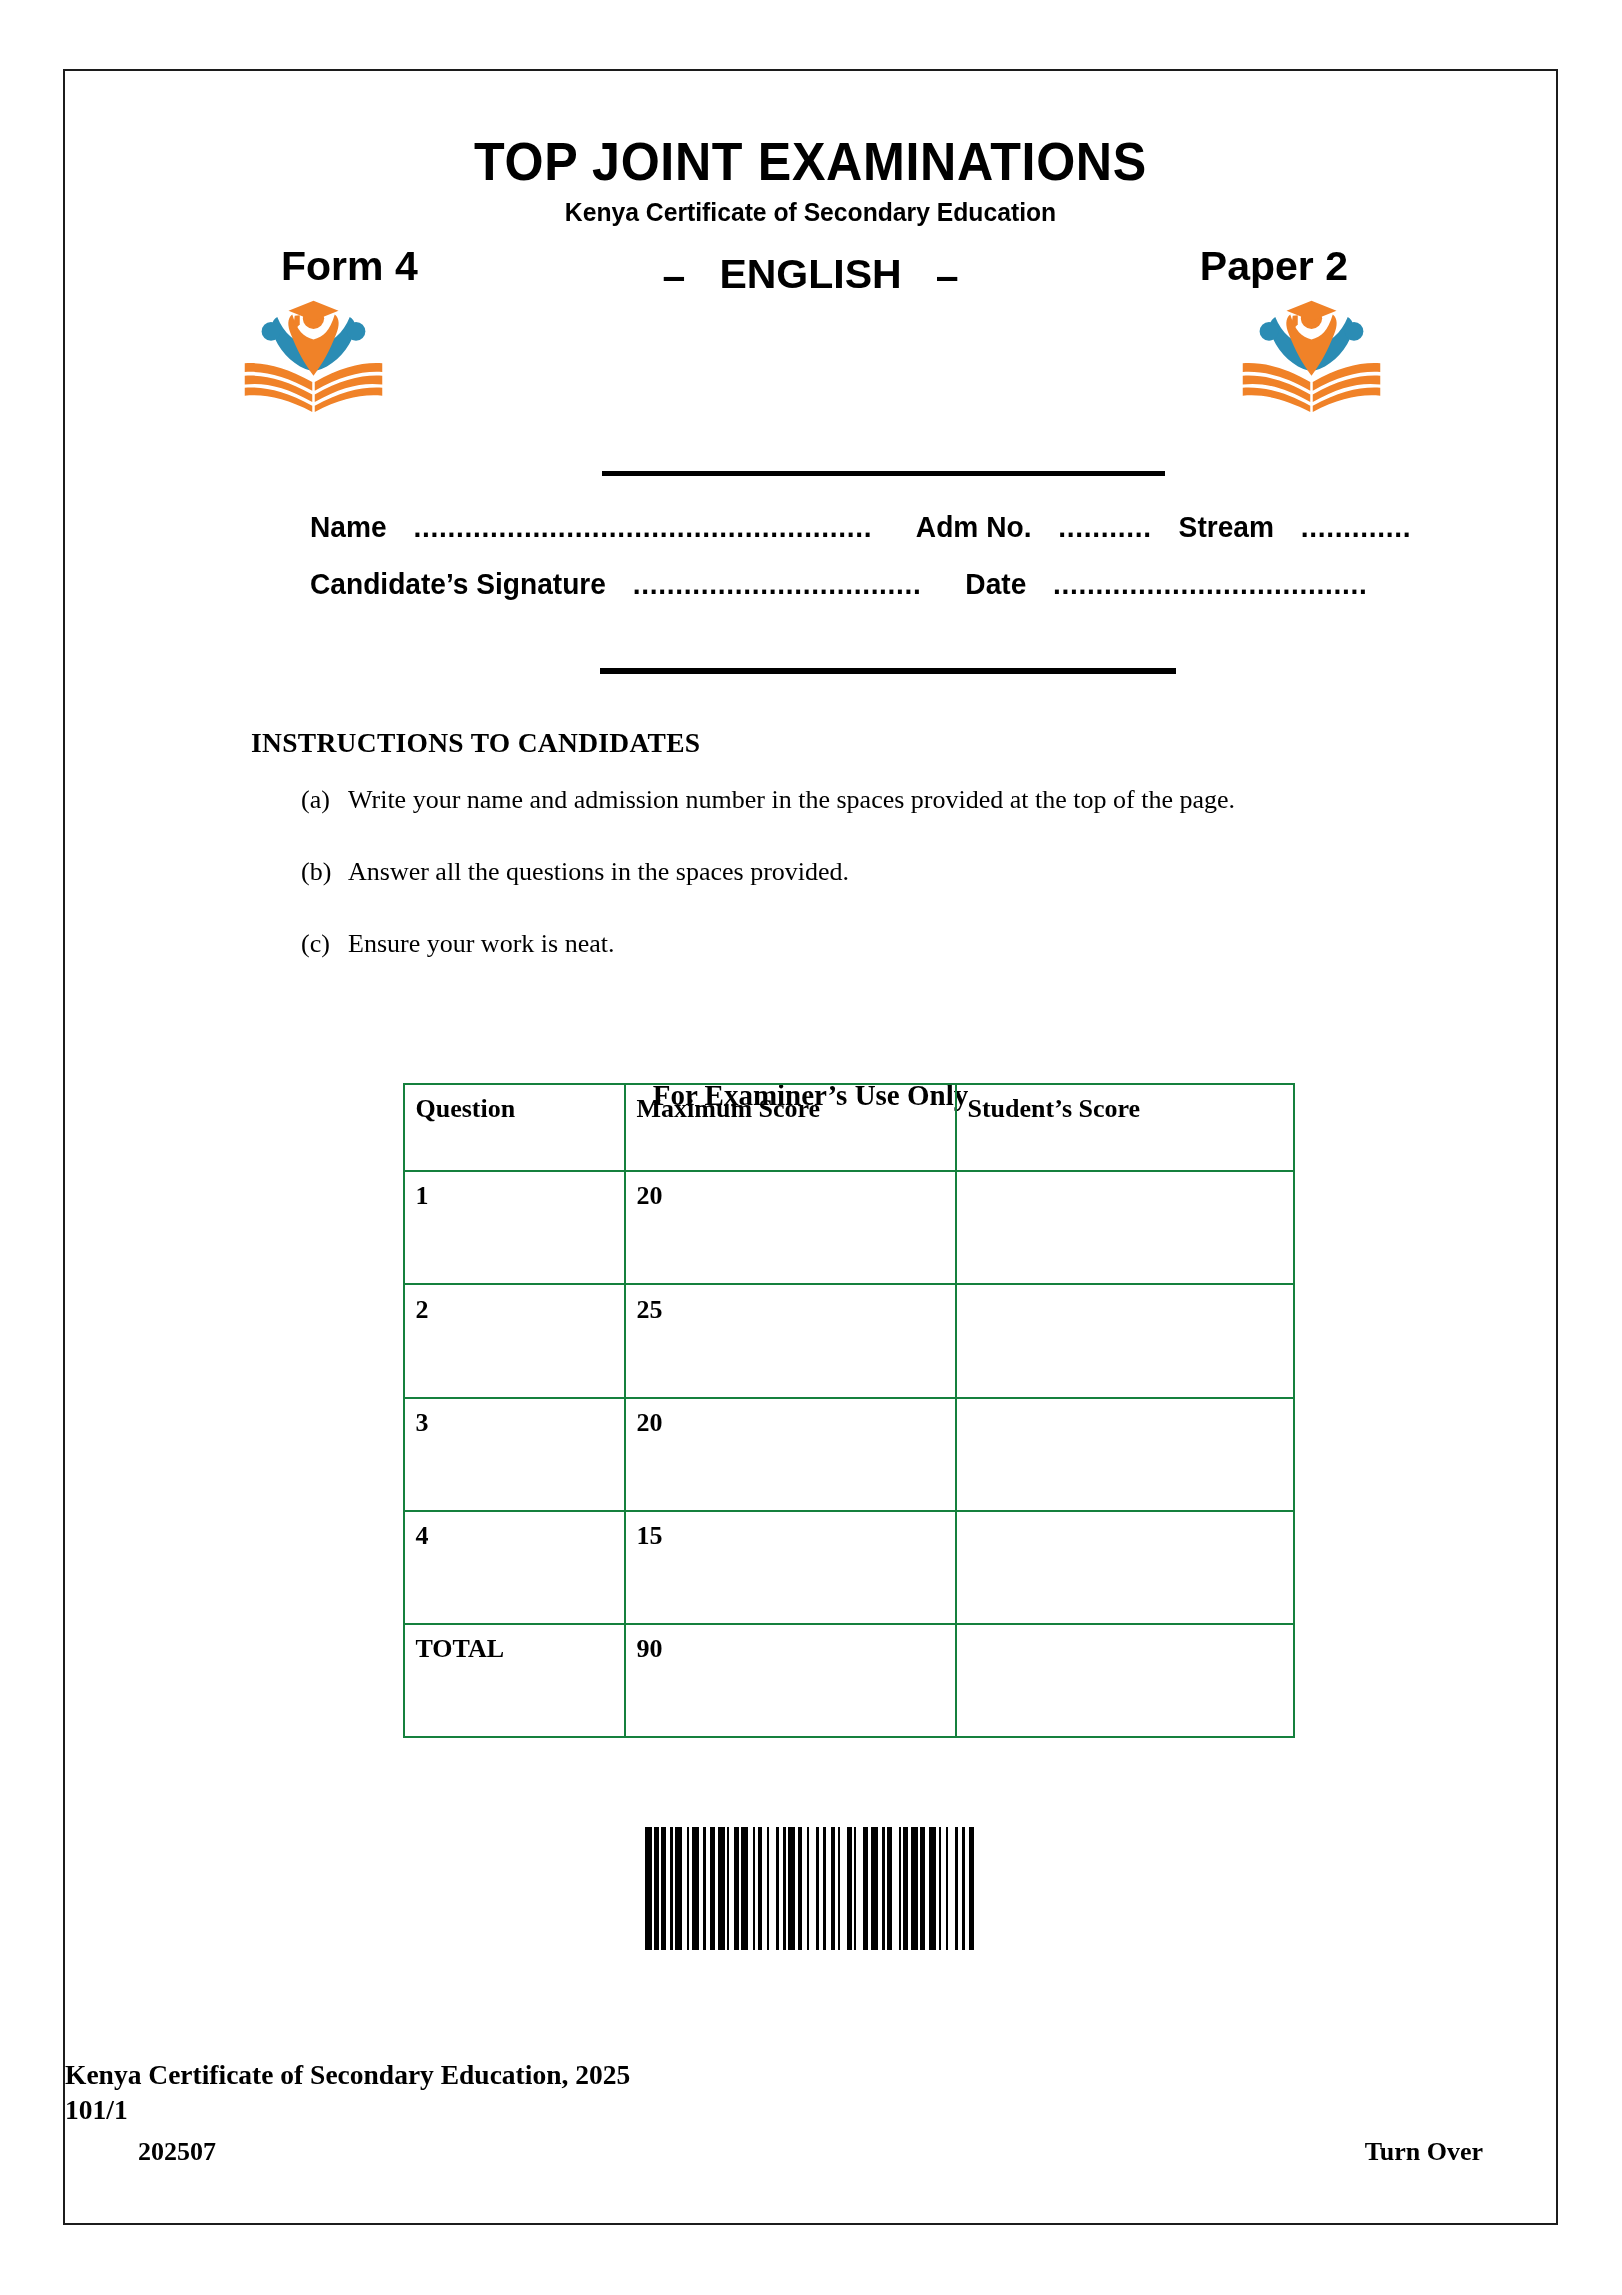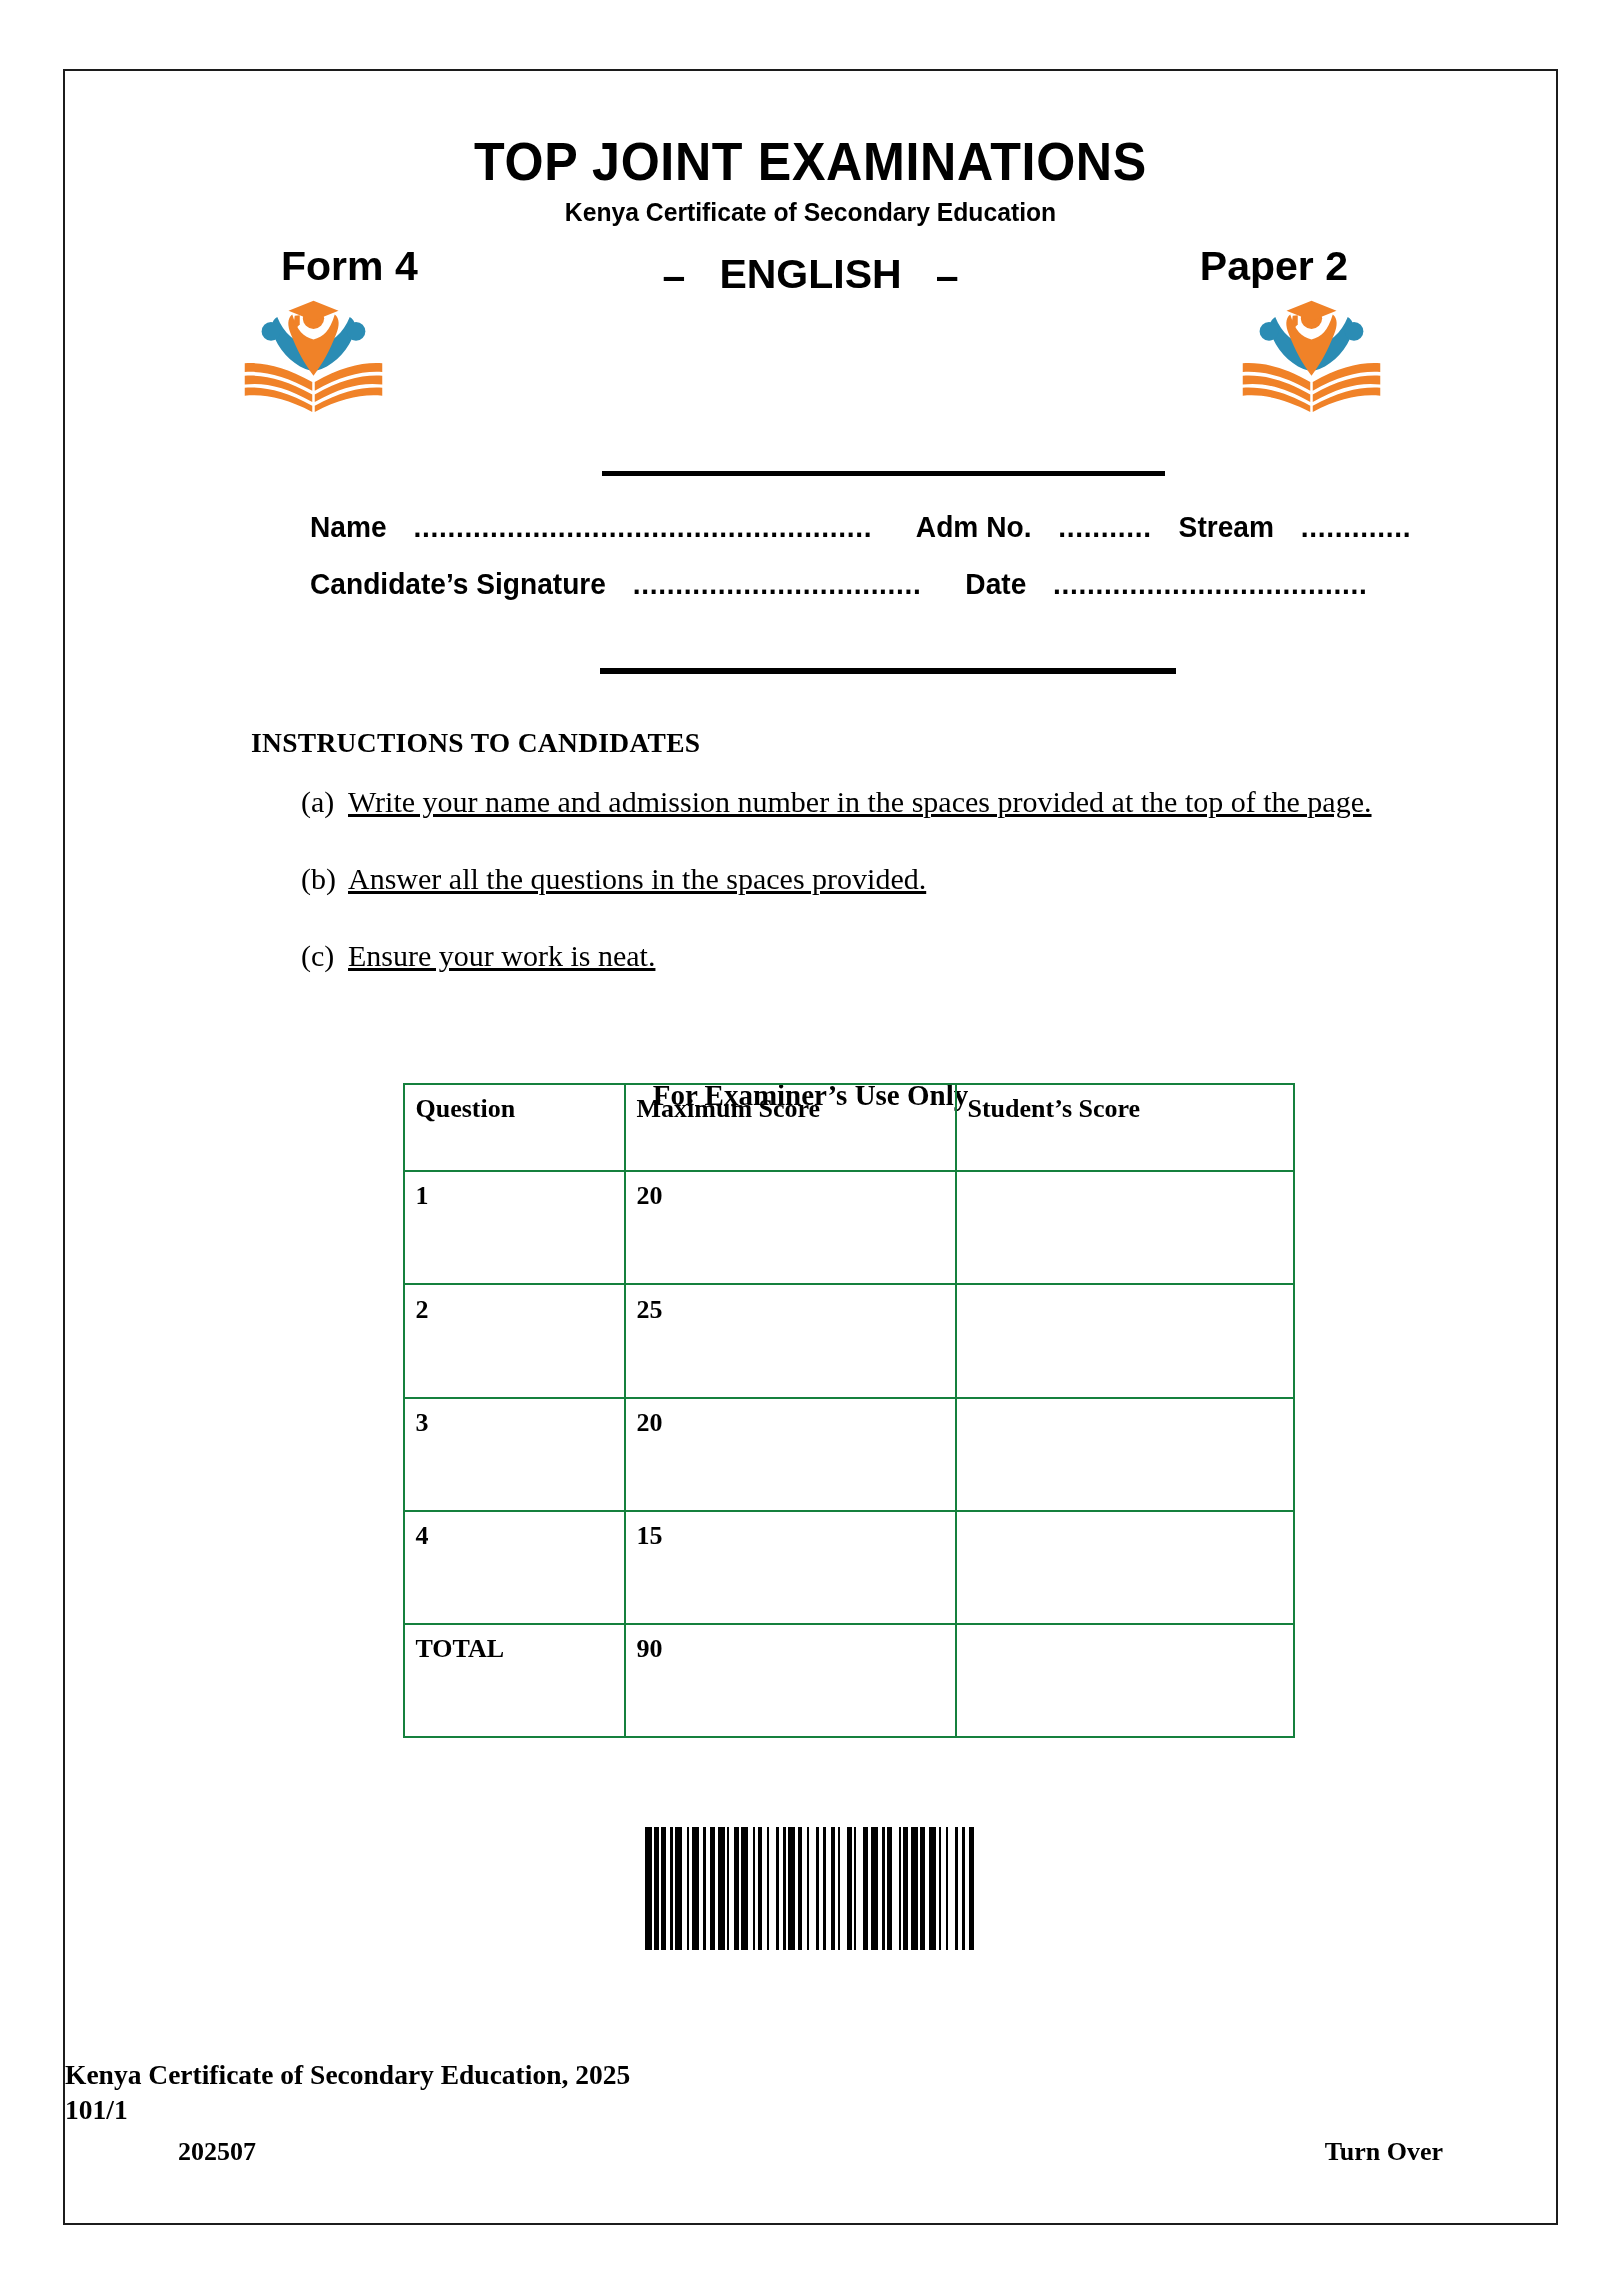--- a/index.html
+++ b/index.html
@@ -171,25 +171,24 @@
     letter-spacing: 0.3px;
     white-space: nowrap;
   }
   .instr-list {
     position: absolute;
     left: 236px;
     top: 713px;
     width: 1178px;
   }
   .instr-item {
-    font-size: 30px;
+    font-size: 26px;
     line-height: 1.2;
     margin-bottom: 41px;
     white-space: nowrap;
-    text-decoration: underline;
   }
   .instr-marker {
     display: inline-block;
     width: 47px;
   }
 
   
   .examiner-caption {
     position: absolute;
     left: 0;
@@ -258,21 +257,21 @@
     text-align: left;
     font-weight: bold;
     font-size: 27.5px;
     line-height: 1.28;
   }
   .footer-bottom {
     position: absolute;
     left: 0;
     right: 0;
     bottom: 56px;
-    padding: 0 113px;
+    padding: 0 73px;
     display: flex;
     justify-content: space-between;
     align-items: baseline;
     font-weight: bold;
     font-size: 26px;
   }
 </style>
 </head>
 <body>
 

